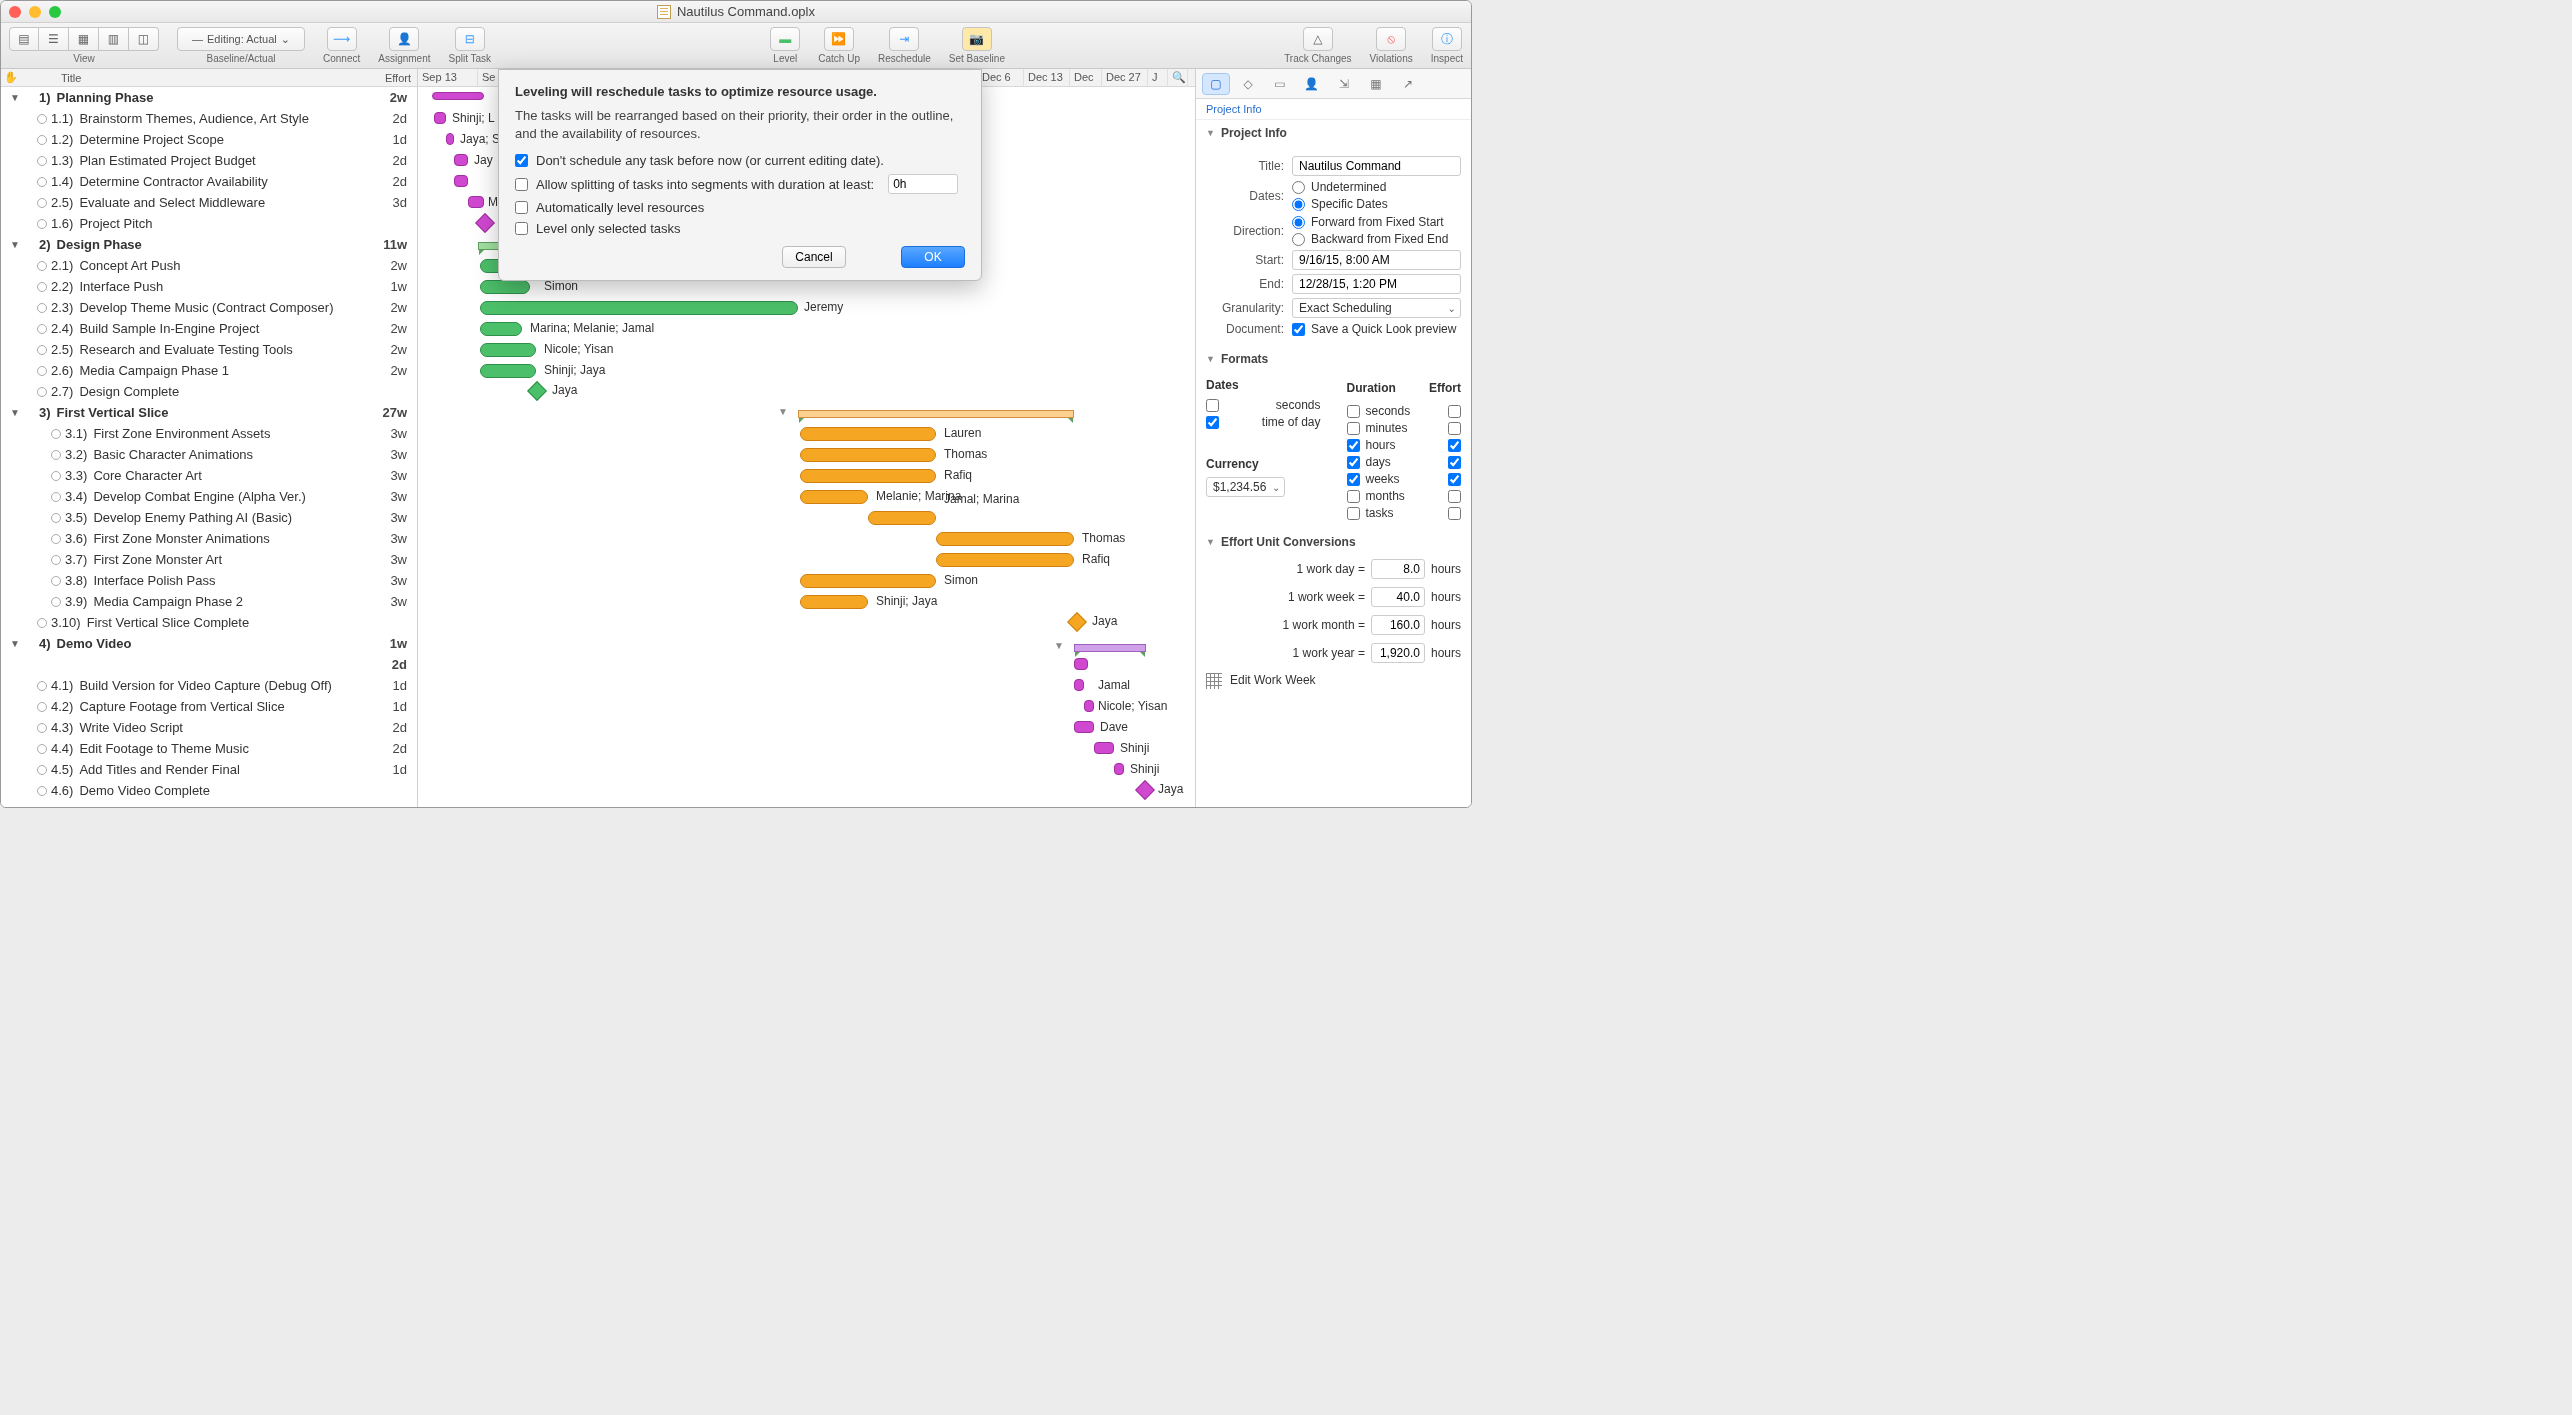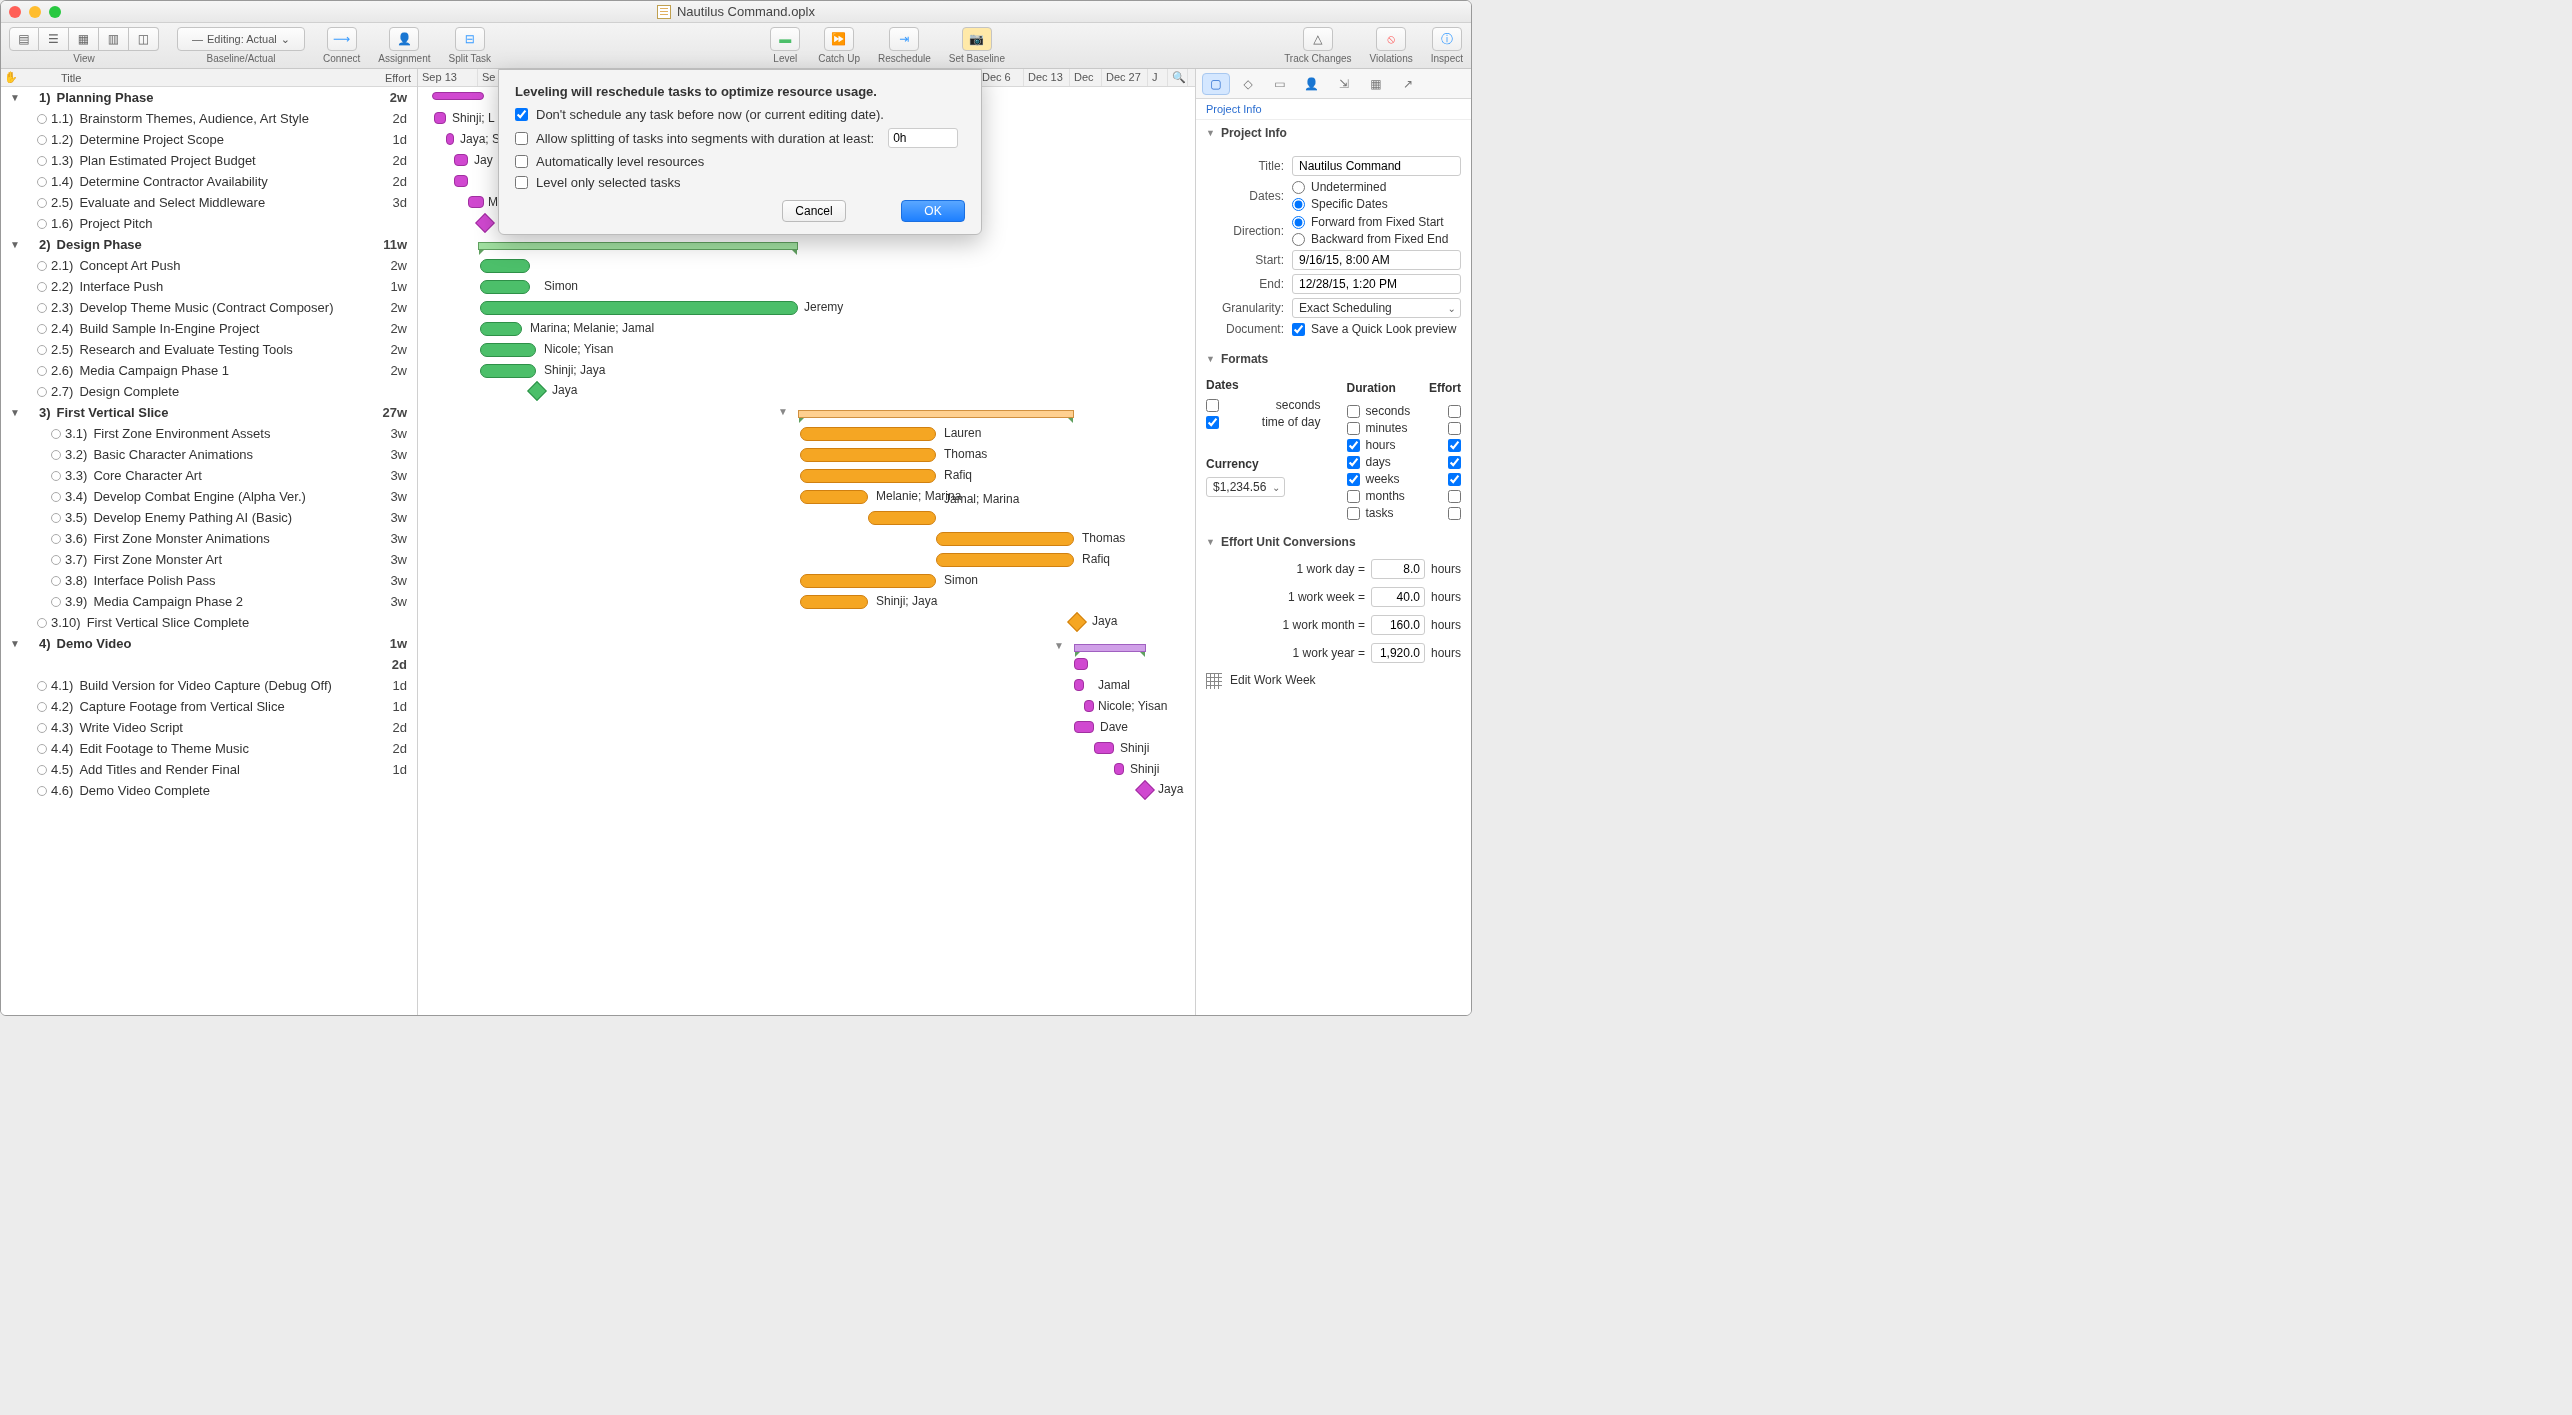--- a/index.html
+++ b/index.html
@@ -1,17 +1,17 @@
 <!DOCTYPE html>
 <html><head>
 <meta charset="utf-8">
 <style>
 * { margin: 0; padding: 0; box-sizing: border-box; font-family: -apple-system, "Helvetica Neue", Arial, sans-serif; }
 body { background: #ececec; font-size: 13px; color: #333; overflow: hidden; }
-.window { width: 1472px; height: 1016px; background: #fff; display: flex; flex-direction: column; border: 1px solid #999; border-radius: 6px; overflow: hidden; position: relative; }
+.window { width: 1472px; height: 808px; background: #fff; display: flex; flex-direction: column; border: 1px solid #999; border-radius: 6px; overflow: hidden; position: relative; }
 
 
 .titlebar { height: 22px; background: linear-gradient(#f6f6f6, #e8e8e8); display: flex; align-items: center; padding: 0 8px; border-bottom: 1px solid #d0d0d0; }
 .traffic { display: flex; gap: 8px; }
 .traffic span { width: 12px; height: 12px; border-radius: 50%; display: inline-block; }
 .tl-close { background: #ff5f57; } .tl-min { background: #ffbd2e; } .tl-max { background: #28c840; }
 .win-title { flex: 1; text-align: center; font-size: 13px; color: #444; display:flex; align-items:center; justify-content:center; gap:6px;}
 .doc-icon { width:14px; height:14px; background:#fff; border:1px solid #c0a050; display:inline-block; position:relative;}
 .doc-icon::after{content:'';position:absolute;top:2px;left:2px;right:2px;bottom:2px;background:repeating-linear-gradient(#e0b060 0 1px, transparent 1px 3px);}
 
@@ -694,20 +694,21 @@
       <div class="editww">
           <span class="grid-icon"></span>
           <span>Edit Work Week</span>
         </div>
     </div>
 
   </div>
 
   <div class="dialog">
     <div class="dlg-title">Leveling will reschedule tasks to optimize resource usage.</div>
+    <div class="dlg-body">The tasks will be rearranged based on their priority, their order in the outline, and the availability of resources.</div>
     <label class="dlg-check">
         <input type="checkbox" checked="" style="">
         <span>Don't schedule any task before now (or current editing date).</span>
       </label>
     <label class="dlg-check">
         <input type="checkbox" style="">
         <span>Allow splitting of tasks into segments with duration at least:</span>
         <input type="text" value="0h" style="">
       </label>
     <label class="dlg-check">

